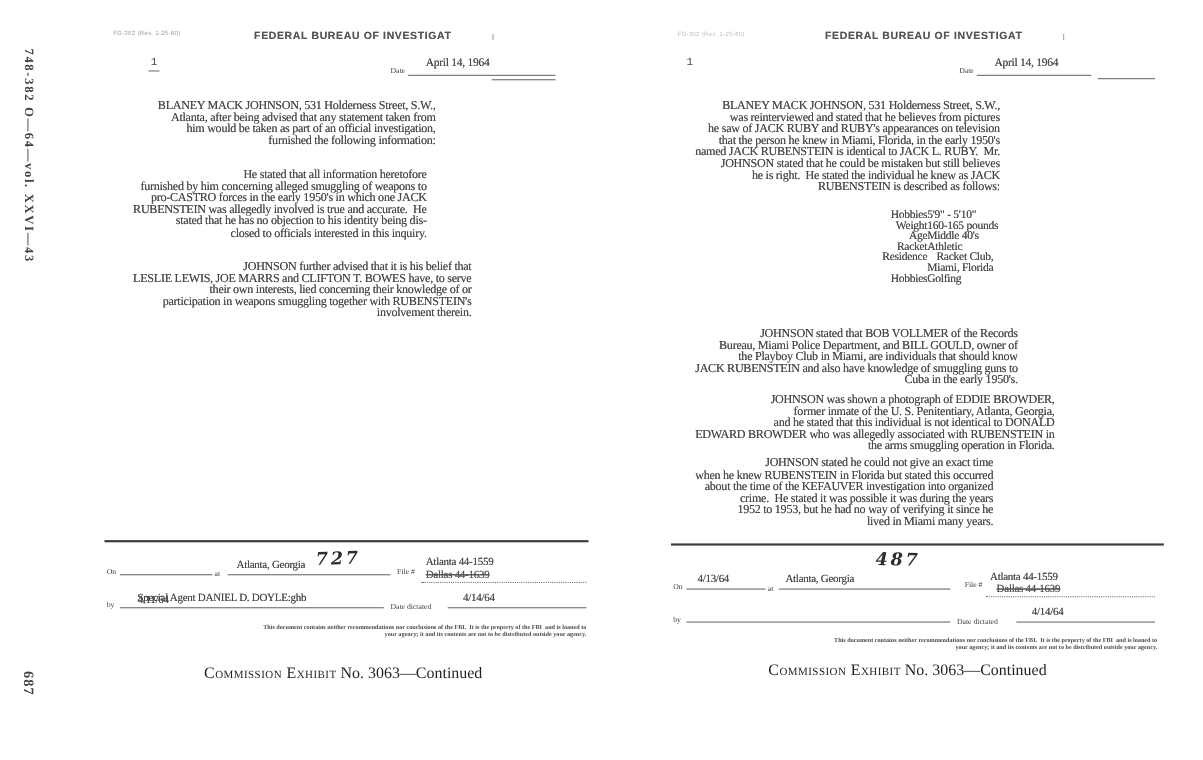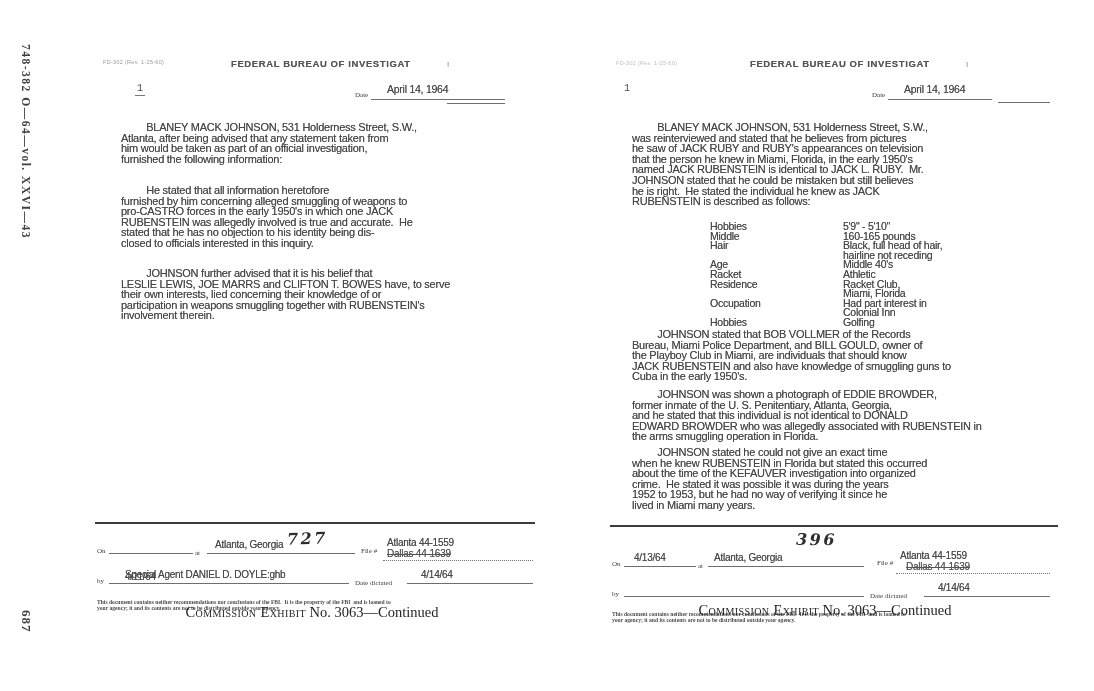--- a/index.html
+++ b/index.html
@@ -5,33 +5,33 @@
   html,body{margin:0;padding:0;background:#ffffff;}
   #canvas{position:relative;width:1094px;height:691px;background:#fff;overflow:hidden;
           font-family:"Liberation Serif",serif;}
 
   
   .spine{position:absolute;writing-mode:vertical-rl;font-family:"Liberation Serif",serif;
          color:#3f3f3f;}
   #print-code{left:20px;top:44px;font-size:11.5px;letter-spacing:1.5px;font-weight:bold;}
   #folio{left:18px;top:610px;font-size:13px;font-weight:bold;letter-spacing:1px;}
 
-  .page{position:absolute;top:52px;width:448px;height:562px;}
+  .page{position:absolute;top:21px;width:448px;height:562px;text-align:right;}
   #page-l{left:95px;width:440px;}
   #page-r{left:610px;}
 
   .formnum{position:absolute;font-family:"Liberation Sans",sans-serif;font-size:5.5px;
            color:#9a9a9a;letter-spacing:.3px;}
   .fbi-title{position:absolute;font-family:"Liberation Sans",sans-serif;font-size:9.5px;
              font-weight:bold;color:#555;letter-spacing:.6px;text-shadow:0 0 .5px #888;}
   .title-frag{position:absolute;font-family:"Liberation Sans",sans-serif;font-size:8px;color:#8a8a8a;}
   .pagenum{position:absolute;font-family:"Liberation Mono","DejaVu Sans Mono",monospace;
            font-size:10px;color:#4a4a4a;border-bottom:1px solid #777;padding:0 2px 1px 2px;}
   .flabel{position:absolute;font-family:"Liberation Serif",serif;font-size:7px;color:#3d3d3d;}
-  .tw{font-family:Liberation Sans, sans-serif;color:#474747;
+  .tw{font-family:Liberation Serif, serif;color:#474747;
       white-space:pre;letter-spacing:-0.25px;text-shadow:0 0 .6px rgba(80,80,80,.75);margin:0;}
   .body-p{position:absolute;font-size:11px;line-height:10.6px;}
   .fval{position:absolute;font-size:10px;line-height:10px;}
   .rule{position:absolute;background:#6e6e6e;height:1px;}
   .rule.heavy{height:2px;background:#3c3c3c;}
   .rule.dotted{background:none;border-bottom:1px dotted #777;height:0;}
   .struck{text-decoration:line-through;text-decoration-thickness:1px;color:#555;}
   .handwritten{position:absolute;font-family:"DejaVu Serif",serif;font-style:italic;
                font-weight:bold;font-size:16px;color:#2d2d2d;letter-spacing:2.5px;
                transform:rotate(-2deg);}
@@ -128,45 +128,35 @@
 JOHNSON stated that he could be mistaken but still believes
 he is right.  He stated the individual he knew as JACK
 RUBENSTEIN is described as follows:</pre>
 
     <div id="desc">
       <div class="drow">
           <pre class="tw desc-tw dlabel">Hobbies</pre>
           <pre class="tw desc-tw">5'9" - 5'10"</pre>
         </div>
       <div class="drow">
-          <pre class="tw desc-tw dlabel">Middle</pre>
+          <pre class="tw desc-tw dlabel">Weight</pre>
           <pre class="tw desc-tw">160-165 pounds</pre>
-        </div>
-      <div class="drow">
-          <pre class="tw desc-tw dlabel">Hair</pre>
-          <pre class="tw desc-tw">Black, full head of hair,
-hairline not receding</pre>
         </div>
       <div class="drow">
           <pre class="tw desc-tw dlabel">Age</pre>
           <pre class="tw desc-tw">Middle 40's</pre>
         </div>
       <div class="drow">
           <pre class="tw desc-tw dlabel">Racket</pre>
           <pre class="tw desc-tw">Athletic</pre>
         </div>
       <div class="drow">
           <pre class="tw desc-tw dlabel">Residence</pre>
           <pre class="tw desc-tw">Racket Club,
 Miami, Florida</pre>
-        </div>
-      <div class="drow">
-          <pre class="tw desc-tw dlabel">Occupation</pre>
-          <pre class="tw desc-tw">Had part interest in
-Colonial Inn</pre>
         </div>
       <div class="drow">
           <pre class="tw desc-tw dlabel">Hobbies</pre>
           <pre class="tw desc-tw">Golfing</pre>
         </div>
     </div>
 
     <pre class="tw body-p" style="left:22px;top:277px;">         JOHNSON stated that BOB VOLLMER of the Records
 Bureau, Miami Police Department, and BILL GOULD, owner of
 the Playboy Club in Miami, are individuals that should know
@@ -178,21 +168,21 @@
 EDWARD BROWDER who was allegedly associated with RUBENSTEIN in
 the arms smuggling operation in Florida.</pre>
     <pre class="tw body-p" style="left:22px;top:395px;">         JOHNSON stated he could not give an exact time
 when he knew RUBENSTEIN in Florida but stated this occurred
 about the time of the KEFAUVER investigation into organized
 crime.  He stated it was possible it was during the years
 1952 to 1953, but he had no way of verifying it since he
 lived in Miami many years.</pre>
 
     <div class="rule heavy" style="left:0;top:473px;width:448px;"></div>
-    <div class="handwritten" style="left:186px;top:478px;transform:rotate(1deg);">396</div>
+    <div class="handwritten" style="left:186px;top:478px;transform:rotate(1deg);">487</div>
 
     <div class="flabel" style="left:2px;top:508px;">On</div>
     <div class="fval tw" style="left:24px;top:501px;">4/13/64</div>
     <div class="rule" style="left:14px;top:514px;width:72px;"></div>
     <div class="flabel" style="left:88px;top:510px;">at</div>
     <div class="fval tw" style="left:104px;top:501px;">Atlanta, Georgia</div>
     <div class="rule" style="left:98px;top:514px;width:156px;"></div>
 
     <div class="flabel" style="left:267px;top:507px;">File #</div>
     <div class="fval tw" style="left:290px;top:499px;">Atlanta 44-1559</div>

